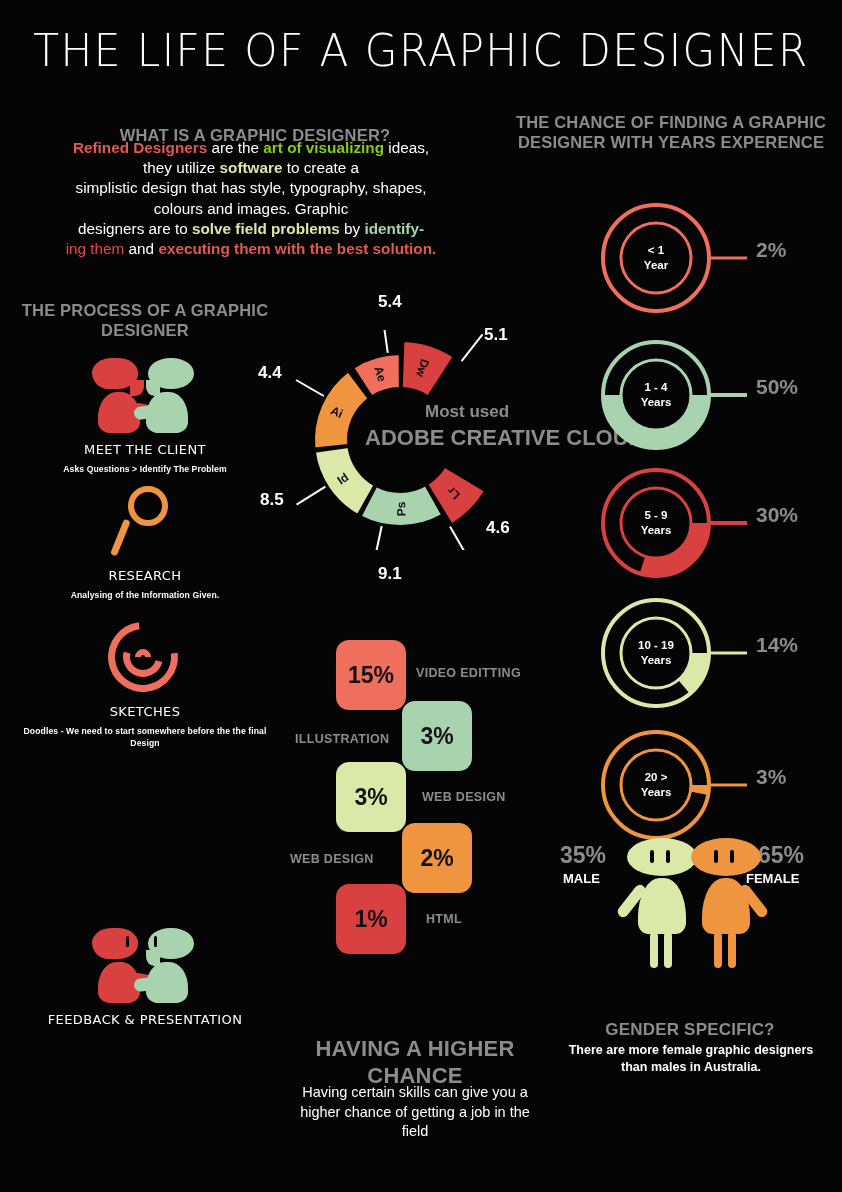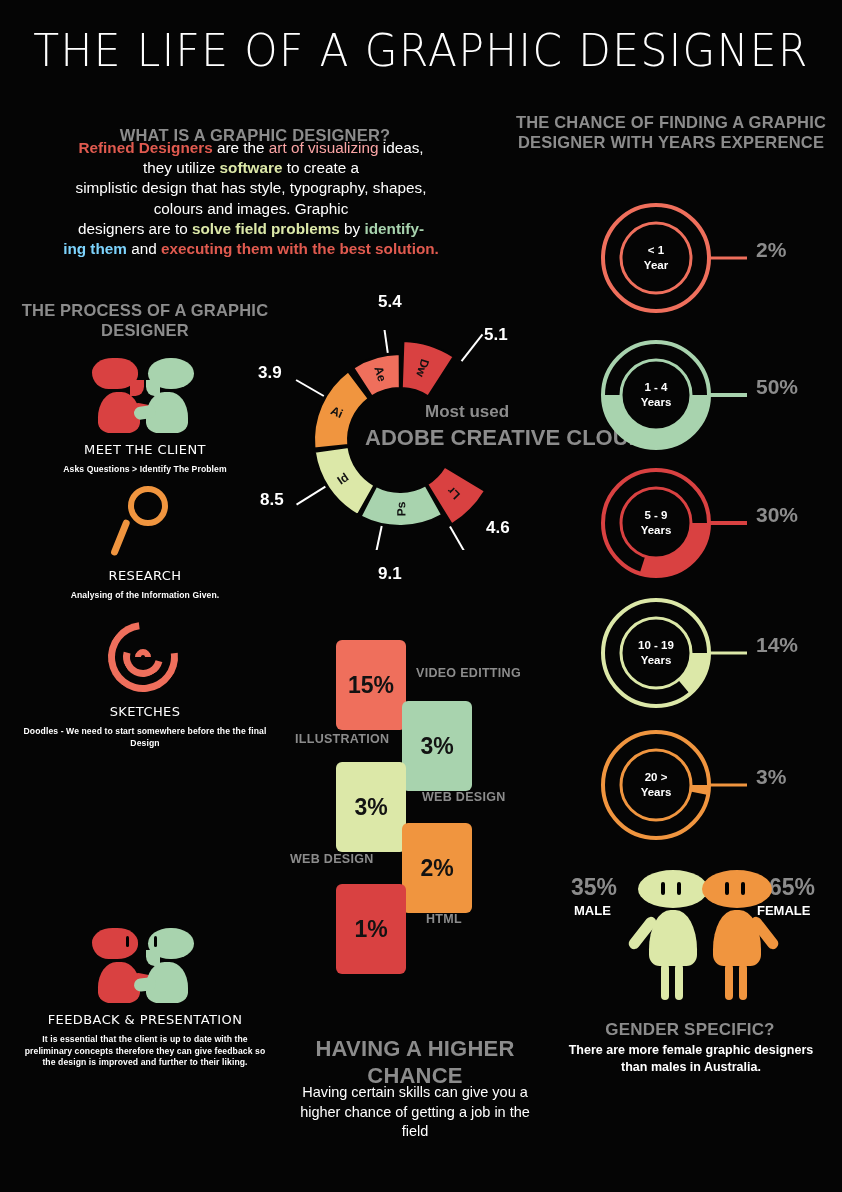--- a/index.html
+++ b/index.html
@@ -171,38 +171,38 @@
   }
   #exp1 { top: 200px; }
   #exp2 { top: 337px; }
   #exp3 { top: 465px; }
   #exp4 { top: 595px; }
   #exp5 { top: 727px; }
 
   
   #skills { position: absolute; left: 300px; top: 640px; width: 260px; height: 330px; }
   .sq {
-    position: absolute; width: 70px; height: 90px; border-radius: 6px;
+    position: absolute; width: 70px; height: 70px; border-radius: 13px;
     display: flex; align-items: center; justify-content: center;
     font-size: 23px; font-weight: bold; color: #121212;
   }
   .sq-lbl {
     position: absolute; font-size: 12.5px; font-weight: bold; color: #8c8c8c;
     letter-spacing: 0.3px; white-space: nowrap;
   }
 
   
   .body-para {
     position: absolute; color: #fff; text-align: center; line-height: 1.35;
   }
   #p-higher { left: 290px; top: 1035px; width: 250px; font-size: 14.5px; margin-top: 48px; }
   #p-gender { left: 560px; top: 1042px; width: 262px; font-size: 12.5px; font-weight: bold; }
 
   
-  #gender { position: absolute; left: 560px; top: 870px; width: 262px; height: 145px; margin-left: 11px; }
+  #gender { position: absolute; left: 560px; top: 838px; width: 262px; height: 145px; }
   .g-pct {
     position: absolute; font-size: 23px; font-weight: bold; color: #8c8c8c;
   }
   .g-sub {
     position: absolute; font-size: 13px; font-weight: bold; color: #fff;
   }
   .fig { position: absolute; width: 80px; height: 120px; }
   .fig .head {
     position: absolute; left: 5px; top: 0; width: 70px; height: 38px;
     border-radius: 50%;
@@ -222,26 +222,26 @@
 </head>
 <body>
 
 <div id="page">
 
   <div class="main-title">THE LIFE OF A GRAPHIC DESIGNER</div>
 
   <div class="sec-head" id="h-what">WHAT IS A GRAPHIC DESIGNER?</div>
 
   <div id="intro">
-    <span style="color:#e05a4f;font-weight:bold">Refined Designers</span><span> are the </span><span style="color:#fca5a5;font-weight:normal">art of visualizing</span><span> ideas,</span><br>
+    <span style="color:#e05a4f;font-weight:bold">Refined Designers</span><span> are the </span><span style="color:#84cc16;font-weight:bold">art of visualizing</span><span> ideas,</span><br>
     <span>they utilize </span><span style="color:#dce8a8;font-weight:bold">software</span><span> to create a</span><br>
     <span>simplistic design that has style, typography, shapes,</span><br>
     <span>colours and images. Graphic</span><br>
     <span>designers are to </span><span style="color:#dce8a8;font-weight:bold">solve field problems</span><span> by </span><span style="color:#a8d3ae;font-weight:bold">identify-</span><br>
-    <span style="color:#7dd3fc;font-weight:bold">ing them</span><span> and </span><span style="color:#e05a4f;font-weight:bold">executing them with the best solution.</span>
+    <span style="color:#ef4444;font-weight:normal">ing them</span><span> and </span><span style="color:#e05a4f;font-weight:bold">executing them with the best solution.</span>
   </div>
 
   <div class="sec-head" id="h-process">THE PROCESS OF A GRAPHIC DESIGNER</div>
 
   <div class="sec-head" id="h-chance">THE CHANCE OF FINDING A GRAPHIC DESIGNER WITH YEARS EXPERENCE</div>
 
   <div class="proc" id="proc1">
     <div class="proc-art">
       <div class="people">
         <div class="p-head lh" style="background:#d94141"></div>
@@ -290,21 +290,20 @@
         <div class="p-head rh" style="background:#a8d3ae"></div>
         <div class="eye" style="left:64px;top:8px"></div>
         <div class="p-tail" style="left:56px;top:22px;background:#a8d3ae;border-radius:0 0 0 60%"></div>
         <div class="p-body lb" style="background:#d94141"></div>
         <div class="p-arm la" style="background:#d94141"></div>
         <div class="p-body rb" style="background:#a8d3ae"></div>
         <div class="p-arm" style="left:44px;top:50px;background:#a8d3ae;transform:rotate(-6deg)"></div>
       </div>
     </div>
     <div class="proc-title">FEEDBACK &amp; PRESENTATION</div>
-    <div class="proc-sub">It is essential that the client is up to date with the preliminary concepts therefore they can give feedback so the design is improved and further to their liking.</div>
   </div>
 
   <div id="donut-wrap">
     <svg width="220" height="220" viewBox="0 0 220 220">
       <g id="donut-segs">
           <path d="M63.28699730424231 37.79269165004048 A86 86 0 0 1 109.6823342158165 24.000586697061948 L109.80792301421462 58.00035474706071 A52 52 0 0 0 81.75492860256512 66.33976704421052 Z" fill="#ef6f5c" stroke="#050505" stroke-width="2"></path>
           <text x="90.33849662747593" y="43.86056180211216" class="seg-label" text-anchor="middle" dominant-baseline="central" transform="rotate(73.44418052256532 90.33849662747593 43.86056180211216)">Ae</text>
           <path d="M113.43495168296418 11.059608314219304 A99 99 0 0 1 163.53973031505572 26.726371054270103 L138.1218785493222 66.26031610931359 A52 52 0 0 0 111.80421704559735 58.03130941756974 Z" fill="#d94141" stroke="#050505" stroke-width="2"></path>
           <text x="132.5315791487678" y="37.940455586627436" class="seg-label" text-anchor="middle" dominant-baseline="central" transform="rotate(107.36342042755345 132.5315791487678 37.940455586627436)">Dw</text>
           <path d="M194.9142620067529 160.89762379373445 A99 99 0 0 1 161.78893395030067 194.3736115162282 L137.20226833753168 154.3174525135744 A52 52 0 0 0 154.60143054900152 136.73410542701203 Z" fill="#d94141" stroke="#050505" stroke-width="2"></path>
@@ -325,21 +324,21 @@
     </svg>
   </div>
   <div class="donut-caption" id="dc1">Most used</div>
   <div class="donut-caption" id="dc2">ADOBE CREATIVE CLOUD</div>
 
   <div class="val" id="v54">5.4</div>
   <div class="val" id="v51">5.1</div>
   <div class="val" id="v46">4.6</div>
   <div class="val" id="v91">9.1</div>
   <div class="val" id="v85">8.5</div>
-  <div class="val" id="v94">3.9</div>
+  <div class="val" id="v94">4.4</div>
 
   <div class="exp" id="exp1">
     <svg class="exp-g" width="250" height="116" viewBox="0 0 250 116">
       <g class="gauge">
           <circle cx="58" cy="58" r="53" fill="none" stroke="#ef6f5c" stroke-width="4"></circle>
           <circle cx="58" cy="58" r="35" fill="none" stroke="#ef6f5c" stroke-width="3"></circle>
           <line x1="109" y1="58" x2="149" y2="58" stroke="#ef6f5c" stroke-width="3"></line>
         </g>
     </svg>
     <div class="exp-lbl">

